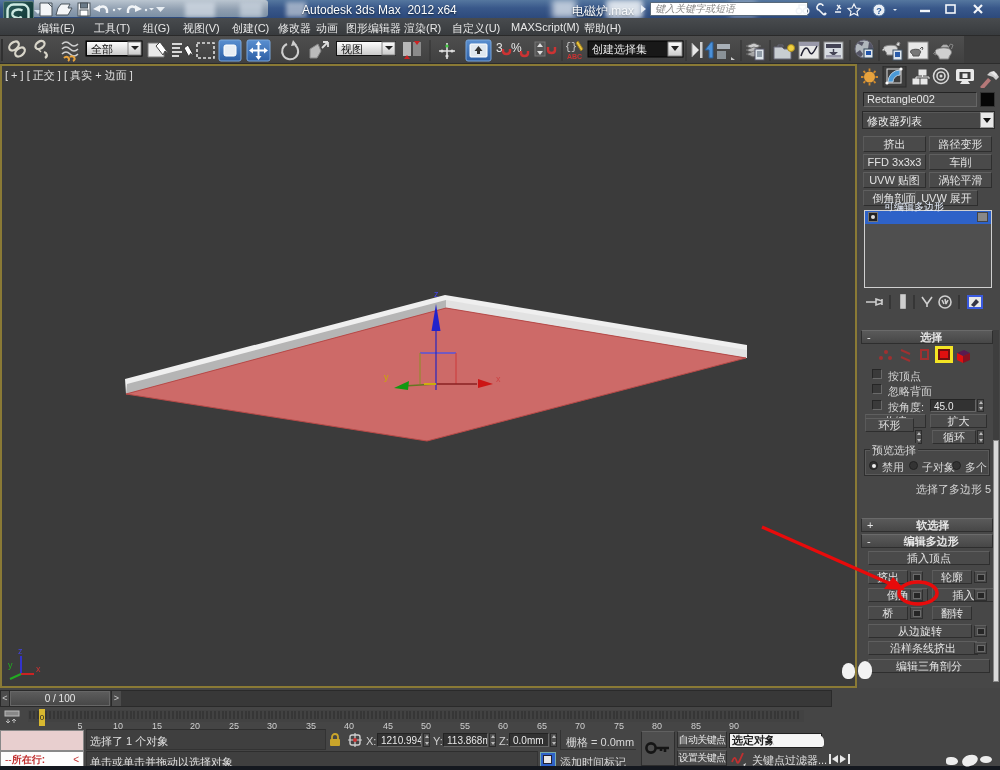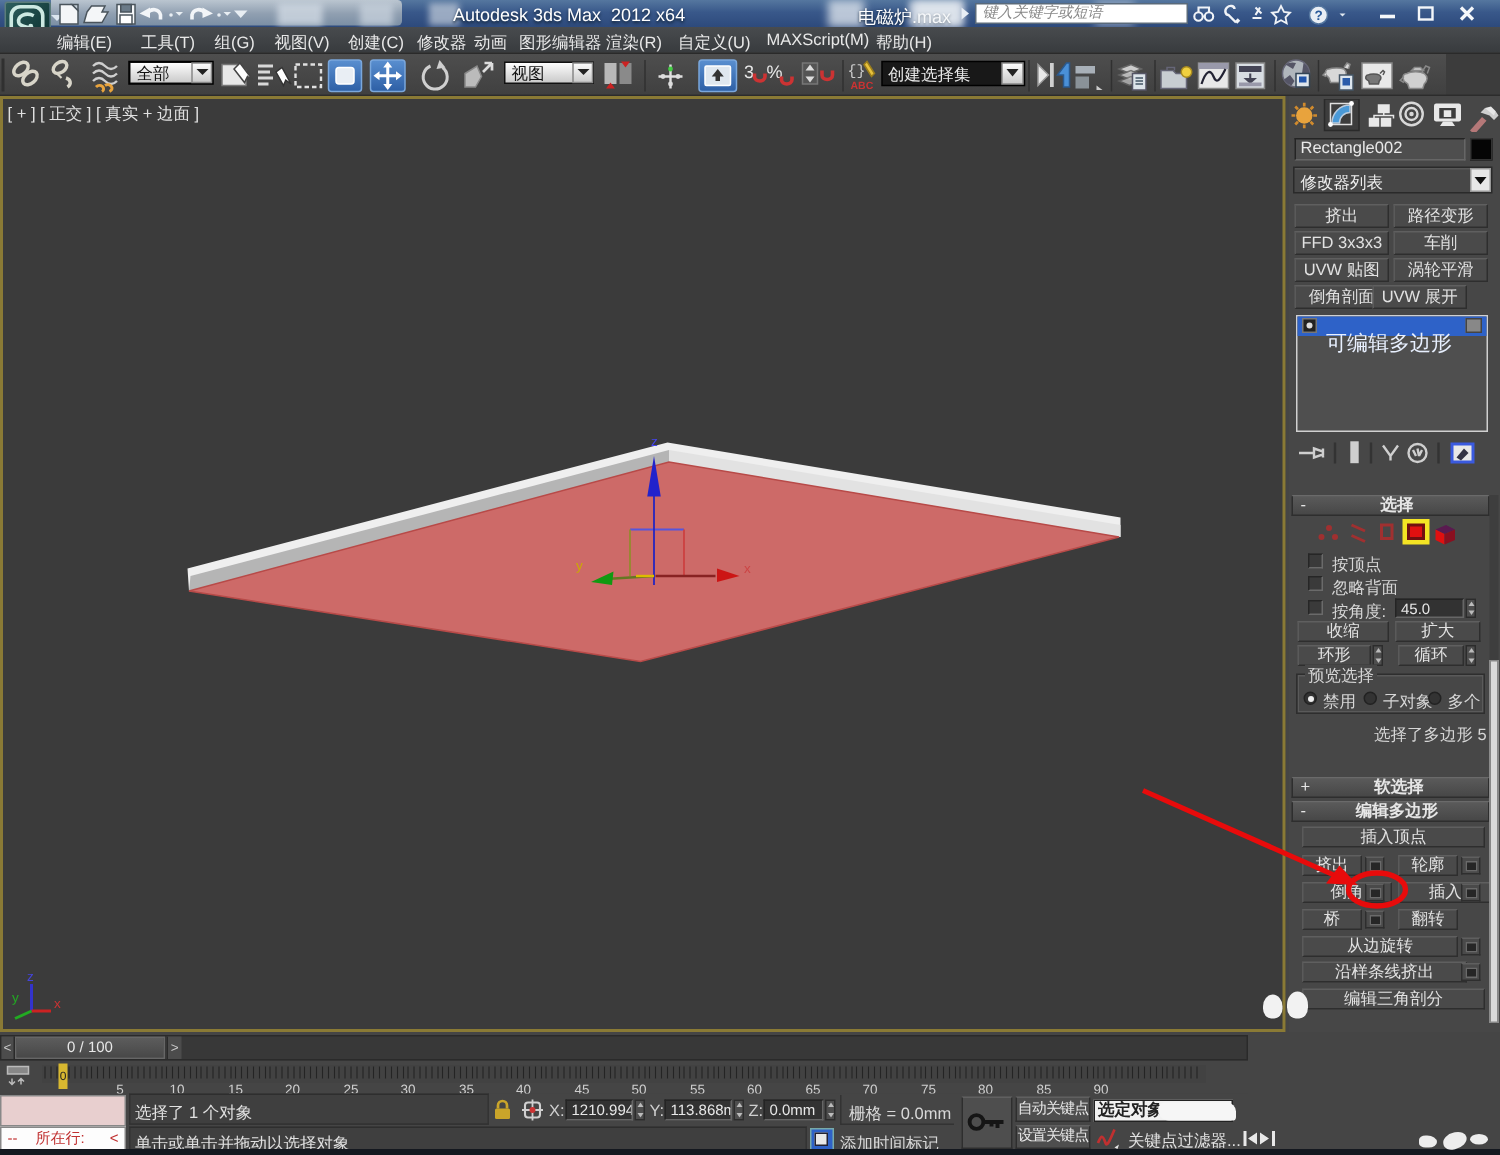--- a/index.html
+++ b/index.html
@@ -54,21 +54,21 @@
  <circle cx="108" cy="9" r="1.2" fill="#e8eef3"></circle>
     <path d="M111 7l2.5 2.5 2.5-2.5z" fill="#e8eef3"></path>
  <path d="M118 6h9l-4.5 5z" fill="#e8eef3"></path>
 </svg>
 
 <div class="a" style="left:302px;top:3px;font-size:12px;color:#fff;text-shadow:0 1px 2px #123">Autodesk 3ds Max&nbsp; 2012 x64</div>
 <div class="a" style="left:572px;top:3px;font-size:12px;color:#fff;text-shadow:0 1px 2px #123">电磁炉.max</div>
 <div class="a" style="left:606px;top:1px;width:36px;height:16px;background:#eef2f6;opacity:.5;filter:blur(2px)"></div>
 
 <div class="a" style="left:641px;top:5px;width:0;height:0;border-top:4px solid transparent;border-bottom:4px solid transparent;border-left:5px solid #e8eef5"></div>
-<div class="a" style="left:650px;top:2px;width:142px;height:14px;background:#fff;border:1px solid #5a6a7a;font-style:italic;color:#888;font-size:10px;line-height:12px;padding-left:4px">键入关键字或短语</div>
+<div class="a" style="left:650px;top:2px;width:158px;height:14px;background:#fff;border:1px solid #5a6a7a;font-style:italic;color:#888;font-size:10px;line-height:12px;padding-left:4px">键入关键字或短语</div>
 <svg class="a" style="left:795px;top:2px" width="105" height="15" viewBox="0 0 105 15">
  <g stroke="#f0f3f7" fill="none" stroke-width="1.4">
   <circle cx="4" cy="9" r="2.8"></circle>
       <circle cx="11" cy="9" r="2.8"></circle>
       <path d="M4 6V3h7v3M6.5 9h2"></path>
   <path d="M23 3c-2 2-1 5 1 5l5 5m-6-10c2-2 5-1 5 1" stroke-width="1.6"></path>
       <path d="M29 13l2-2" stroke-width="2.4"></path>
   <path d="M42 3l4 4m-4 1l3-5m-5 7h6"></path>
   <path d="M57 6l2-4 2 4 4 .5-3 3 .8 4-3.8-2-3.8 2 .8-4-3-3z" stroke-width="1.2"></path>
  </g>
@@ -353,21 +353,21 @@
 <div class="tbtn" style="left:929px;top:154px;width:63px;height:16px">车削</div>
 <div class="tbtn" style="left:863px;top:172px;width:63px;height:16px">UVW 贴图</div>
 <div class="tbtn" style="left:929px;top:172px;width:63px;height:16px">涡轮平滑</div>
 <div class="tbtn" style="left:863px;top:190px;width:63px;height:16px">倒角剖面</div>
 <div class="tbtn" style="left:915px;top:190px;width:63px;height:16px">UVW 展开</div>
 
 <div class="a" style="left:864px;top:210px;width:128px;height:78px;background:#4f4f4f;border:1px solid #d0d0d0"></div>
 <div class="a" style="left:865px;top:211px;width:126px;height:13px;background:#2e62c8"></div>
 <div class="a" style="left:868px;top:212px;width:10px;height:10px;background:#222;border:1px solid #777"></div>
 <div class="a" style="left:871px;top:215px;width:4px;height:4px;background:#ddd;border-radius:50%"></div>
-<div class="lbl" style="left:884px;top:220px;font-size:14px;color:#e8f0ff">可编辑多边形</div>
+<div class="lbl" style="left:884px;top:200px;font-size:10px;color:#e8f0ff">可编辑多边形</div>
 <div class="a" style="left:977px;top:212px;width:11px;height:10px;background:#888;border:1px solid #444"></div>
 
 <svg class="a" style="left:859px;top:292px" width="141" height="20" viewBox="0 0 141 20">
  <g stroke="#cfcfcf" stroke-width="1.6" fill="none">
   <path d="M7 10h10m0-3l6 2v2l-6 2zM23 7v6"></path>
   <line x1="31" y1="3" x2="31" y2="17" stroke="#333"></line>
   <rect x="42" y="3" width="4" height="13" fill="#cfcfcf"></rect>
   <line x1="55" y1="3" x2="55" y2="17" stroke="#333"></line>
   <path d="M63 5l5 7 5-7m-5 7v3"></path>
   <circle cx="86" cy="10" r="6"></circle>
@@ -399,21 +399,21 @@
 <div class="chk" style="left:872px;top:369px"></div>
 <div class="lbl" style="left:888px;top:369px">按顶点</div>
 <div class="chk" style="left:872px;top:384px"></div>
 <div class="lbl" style="left:888px;top:384px">忽略背面</div>
 <div class="chk" style="left:872px;top:400px"></div>
 <div class="lbl" style="left:888px;top:400px">按角度:</div>
 <div class="fld" style="left:930px;top:399px;width:46px;height:13px">45.0</div>
 <div class="spin" style="left:977px;top:399px;height:13px"></div>
 <div class="tbtn" style="left:865px;top:414px;width:61px;height:14px;line-height:12px">收缩</div>
 <div class="tbtn" style="left:930px;top:414px;width:57px;height:14px;line-height:12px">扩大</div>
-<div class="tbtn" style="left:865px;top:430px;width:49px;height:14px;line-height:12px">环形</div>
+<div class="tbtn" style="left:865px;top:418px;width:49px;height:14px;line-height:12px">环形</div>
 <div class="spin" style="left:915px;top:430px;height:14px"></div>
 <div class="tbtn" style="left:932px;top:430px;width:44px;height:14px;line-height:12px">循环</div>
 <div class="spin" style="left:977px;top:430px;height:14px"></div>
 
 <div class="a" style="left:864px;top:449px;width:126px;height:27px;border:1px solid #2e2e2e;box-shadow:0 0 0 1px #5a5a5a inset"></div>
 <div class="lbl" style="left:870px;top:443px;background:#474747;padding:0 2px">预览选择</div>
 <div class="a" style="left:869px;top:461px;width:9px;height:9px;border-radius:50%;background:#333;border:1px solid #222"></div>
 <div class="a" style="left:871.5px;top:463.5px;width:4px;height:4px;border-radius:50%;background:#eee"></div>
 <div class="lbl" style="left:882px;top:460px">禁用</div>
 <div class="a" style="left:909px;top:461px;width:9px;height:9px;border-radius:50%;background:#333;border:1px solid #222"></div>
@@ -482,21 +482,21 @@
  <text x="42" y="12" font-size="8" fill="#222" font-family="Liberation Sans" text-anchor="middle">0</text>
  <g transform="translate(5,2)" stroke="#bbb" fill="none">
   <rect x="0" y="1" width="14" height="5" fill="#888"></rect>
   <path d="M3 9v4m-2-2l2 2 2-2M9 13V9m-2 2l2-2 2 2"></path>
  </g>
 </svg>
 <div class="a" style="left:86px;top:729px;width:240px;height:21px;background:#3f3f3f;border:1px solid #333;border-top-color:#2e2e2e"></div>
 <div class="a" style="left:86px;top:751px;width:452px;height:17px;background:#3f3f3f;border:1px solid #333;border-top-color:#2e2e2e"></div>
 
 <div class="a" style="left:0;top:730px;width:84px;height:21px;background:#e8cfcf;border:1px solid #888"></div>
-<div class="a" style="left:0;top:751px;width:84px;height:17px;background:#fdfdfd;border:1px solid #888;color:#c03030;font-size:10px;line-height:15px"><span style="margin-left:4px">--</span><span style="margin-left:12px;font-weight:normal">所在行:</span><span style="float:right;margin-right:4px">&lt;</span></div>
+<div class="a" style="left:0;top:751px;width:84px;height:17px;background:#fdfdfd;border:1px solid #888;color:#c03030;font-size:10px;line-height:15px"><span style="margin-left:4px">--</span><span style="margin-left:0;font-weight:bold">所在行:</span><span style="float:right;margin-right:4px">&lt;</span></div>
 
 <div class="a" style="left:86px;top:730px;width:240px;height:20px;border-bottom:1px solid #333"></div>
 <div class="lbl" style="left:90px;top:734px;color:#e0e0e0">选择了 1 个对象</div>
 <svg class="a" style="left:328px;top:732px" width="36" height="16" viewBox="0 0 36 16">
  <rect x="2" y="7" width="10" height="7" rx="1" fill="#caa52a"></rect>
  <path d="M4 7V5a3 3 0 0 1 6 0v2" fill="none" stroke="#caa52a" stroke-width="1.8"></path>
  <g stroke="#d0d0d0" stroke-width="1.4" fill="none">
       <rect x="22" y="3" width="10" height="10" rx="2"></rect>
       <path d="M27 1v14M20 8h14" stroke-width="1.2"></path>
     </g>

